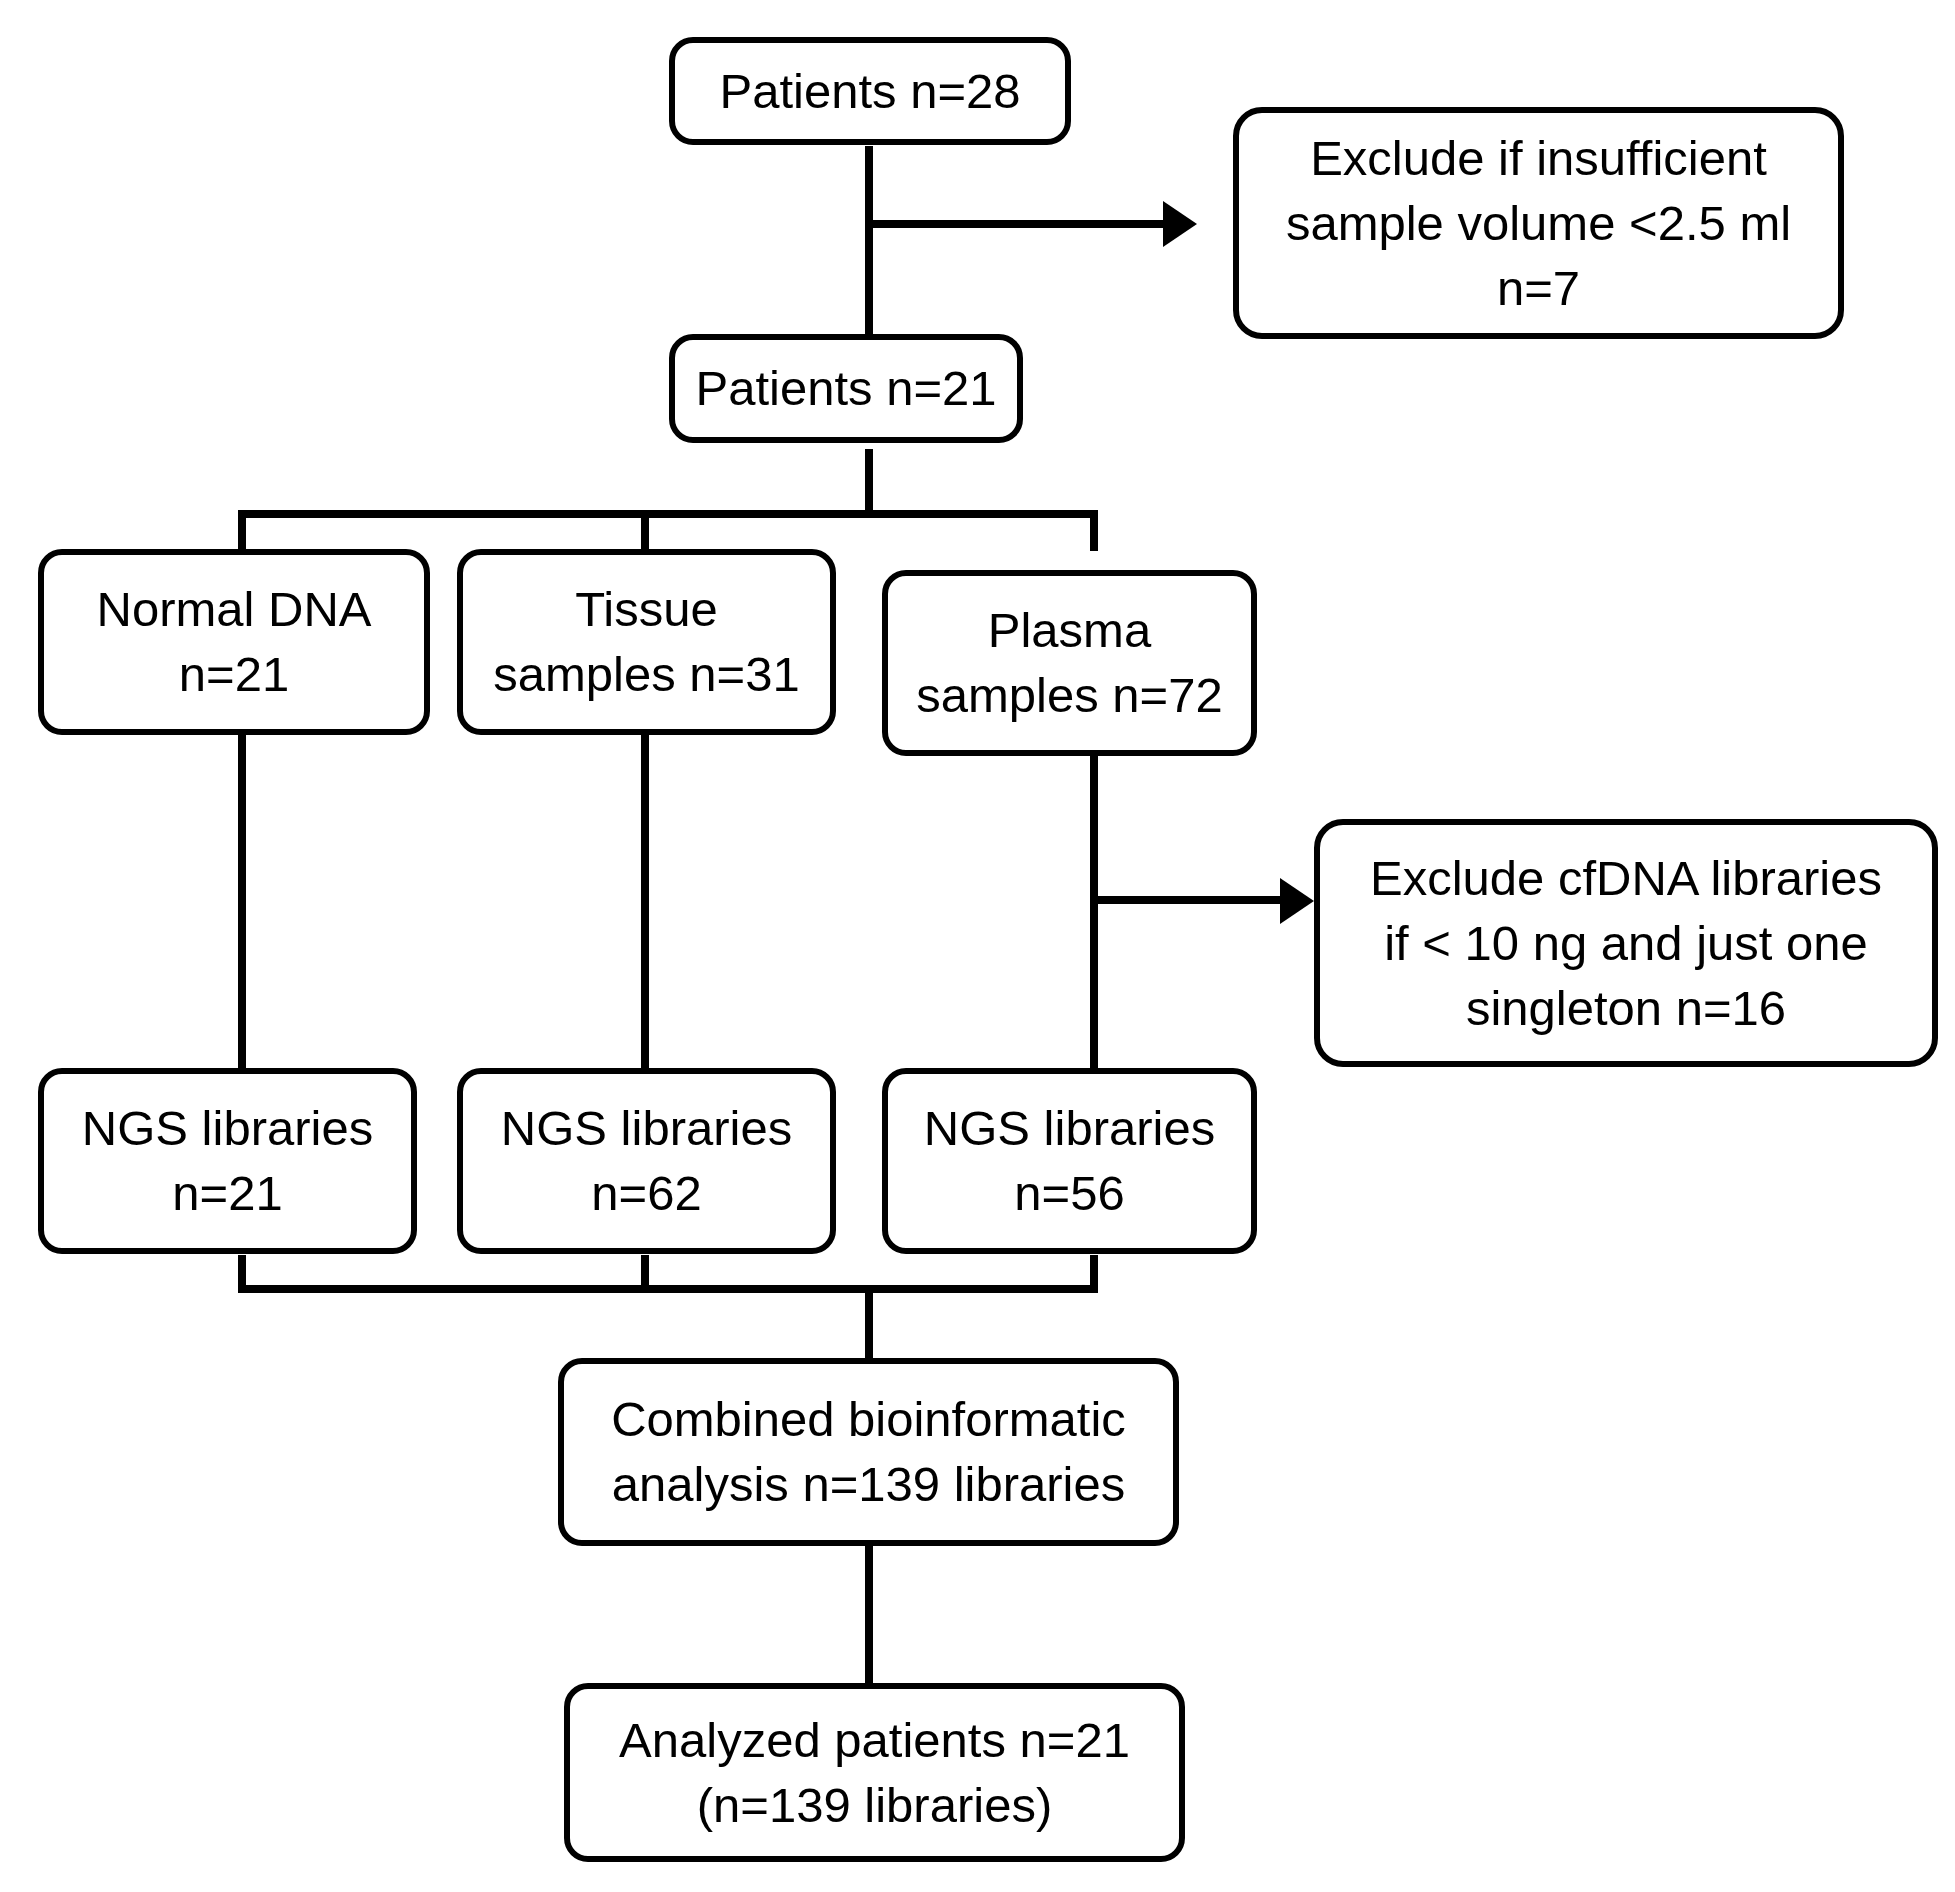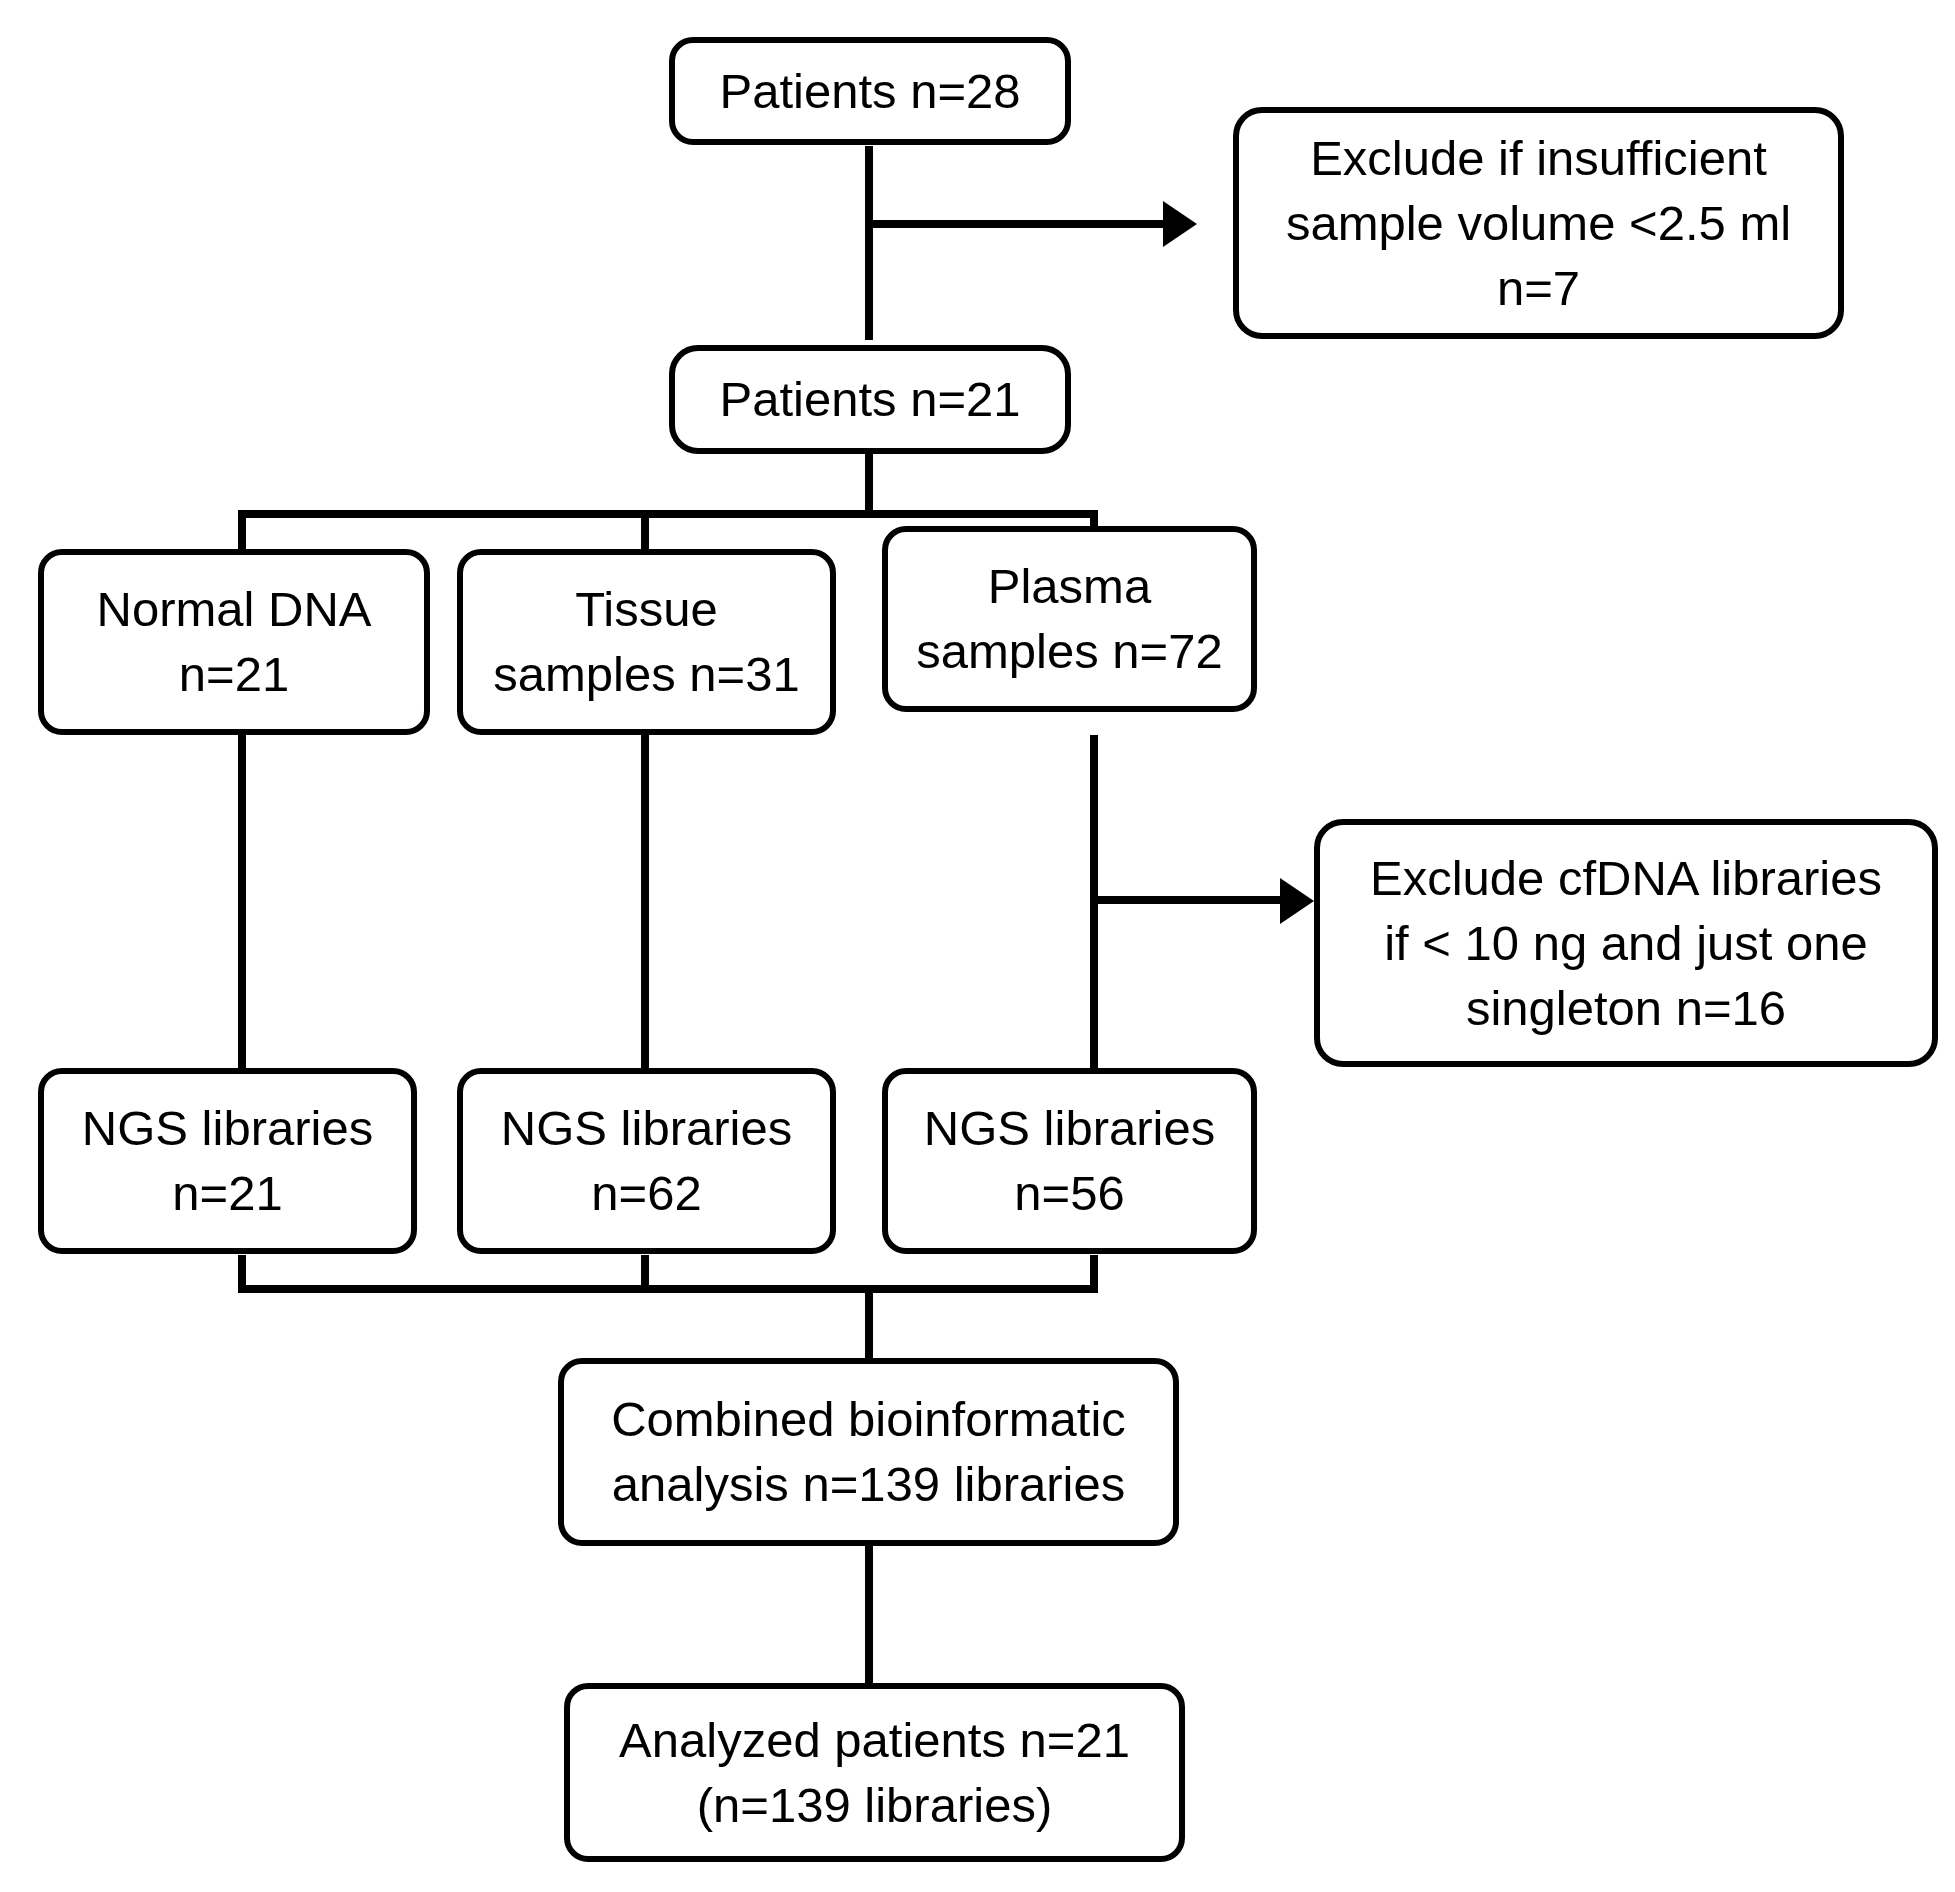--- a/index.html
+++ b/index.html
@@ -81,35 +81,35 @@
   <div class="box" style="left:669px;top:37px;width:402px;height:108px;">
     <div class="tline">Patients n=28</div>
   </div>
 
   <div class="box exclude" style="left:1197px;top:107px;width:611px;height:232px;margin-left:36px;">
     <div class="tline">Exclude if insufficient</div>
     <div class="tline">sample volume &lt;2.5 ml</div>
     <div class="tline">n=7</div>
   </div>
 
-  <div class="box" style="left:669px;top:345px;width:402px;height:109px;border-radius:29px;">
+  <div class="box" style="left:669px;top:334px;width:354px;height:109px;">
     <div class="tline">Patients n=21</div>
   </div>
 
   <div class="box" style="left:38px;top:549px;width:392px;height:186px;">
     <div class="tline">Normal DNA</div>
     <div class="tline">n=21</div>
   </div>
 
   <div class="box" style="left:457px;top:549px;width:379px;height:186px;">
     <div class="tline">Tissue</div>
     <div class="tline">samples n=31</div>
   </div>
 
-  <div class="box" style="left:882px;top:526px;width:375px;height:186px;">
+  <div class="box" style="left:882px;top:570px;width:375px;height:186px;">
     <div class="tline">Plasma</div>
     <div class="tline">samples n=72</div>
   </div>
 
   <div class="box exclude" style="left:1314px;top:775px;width:624px;height:248px;margin-top:44px;">
     <div class="tline">Exclude cfDNA libraries</div>
     <div class="tline">if &lt; 10 ng and just one</div>
     <div class="tline">singleton n=16</div>
   </div>
 

